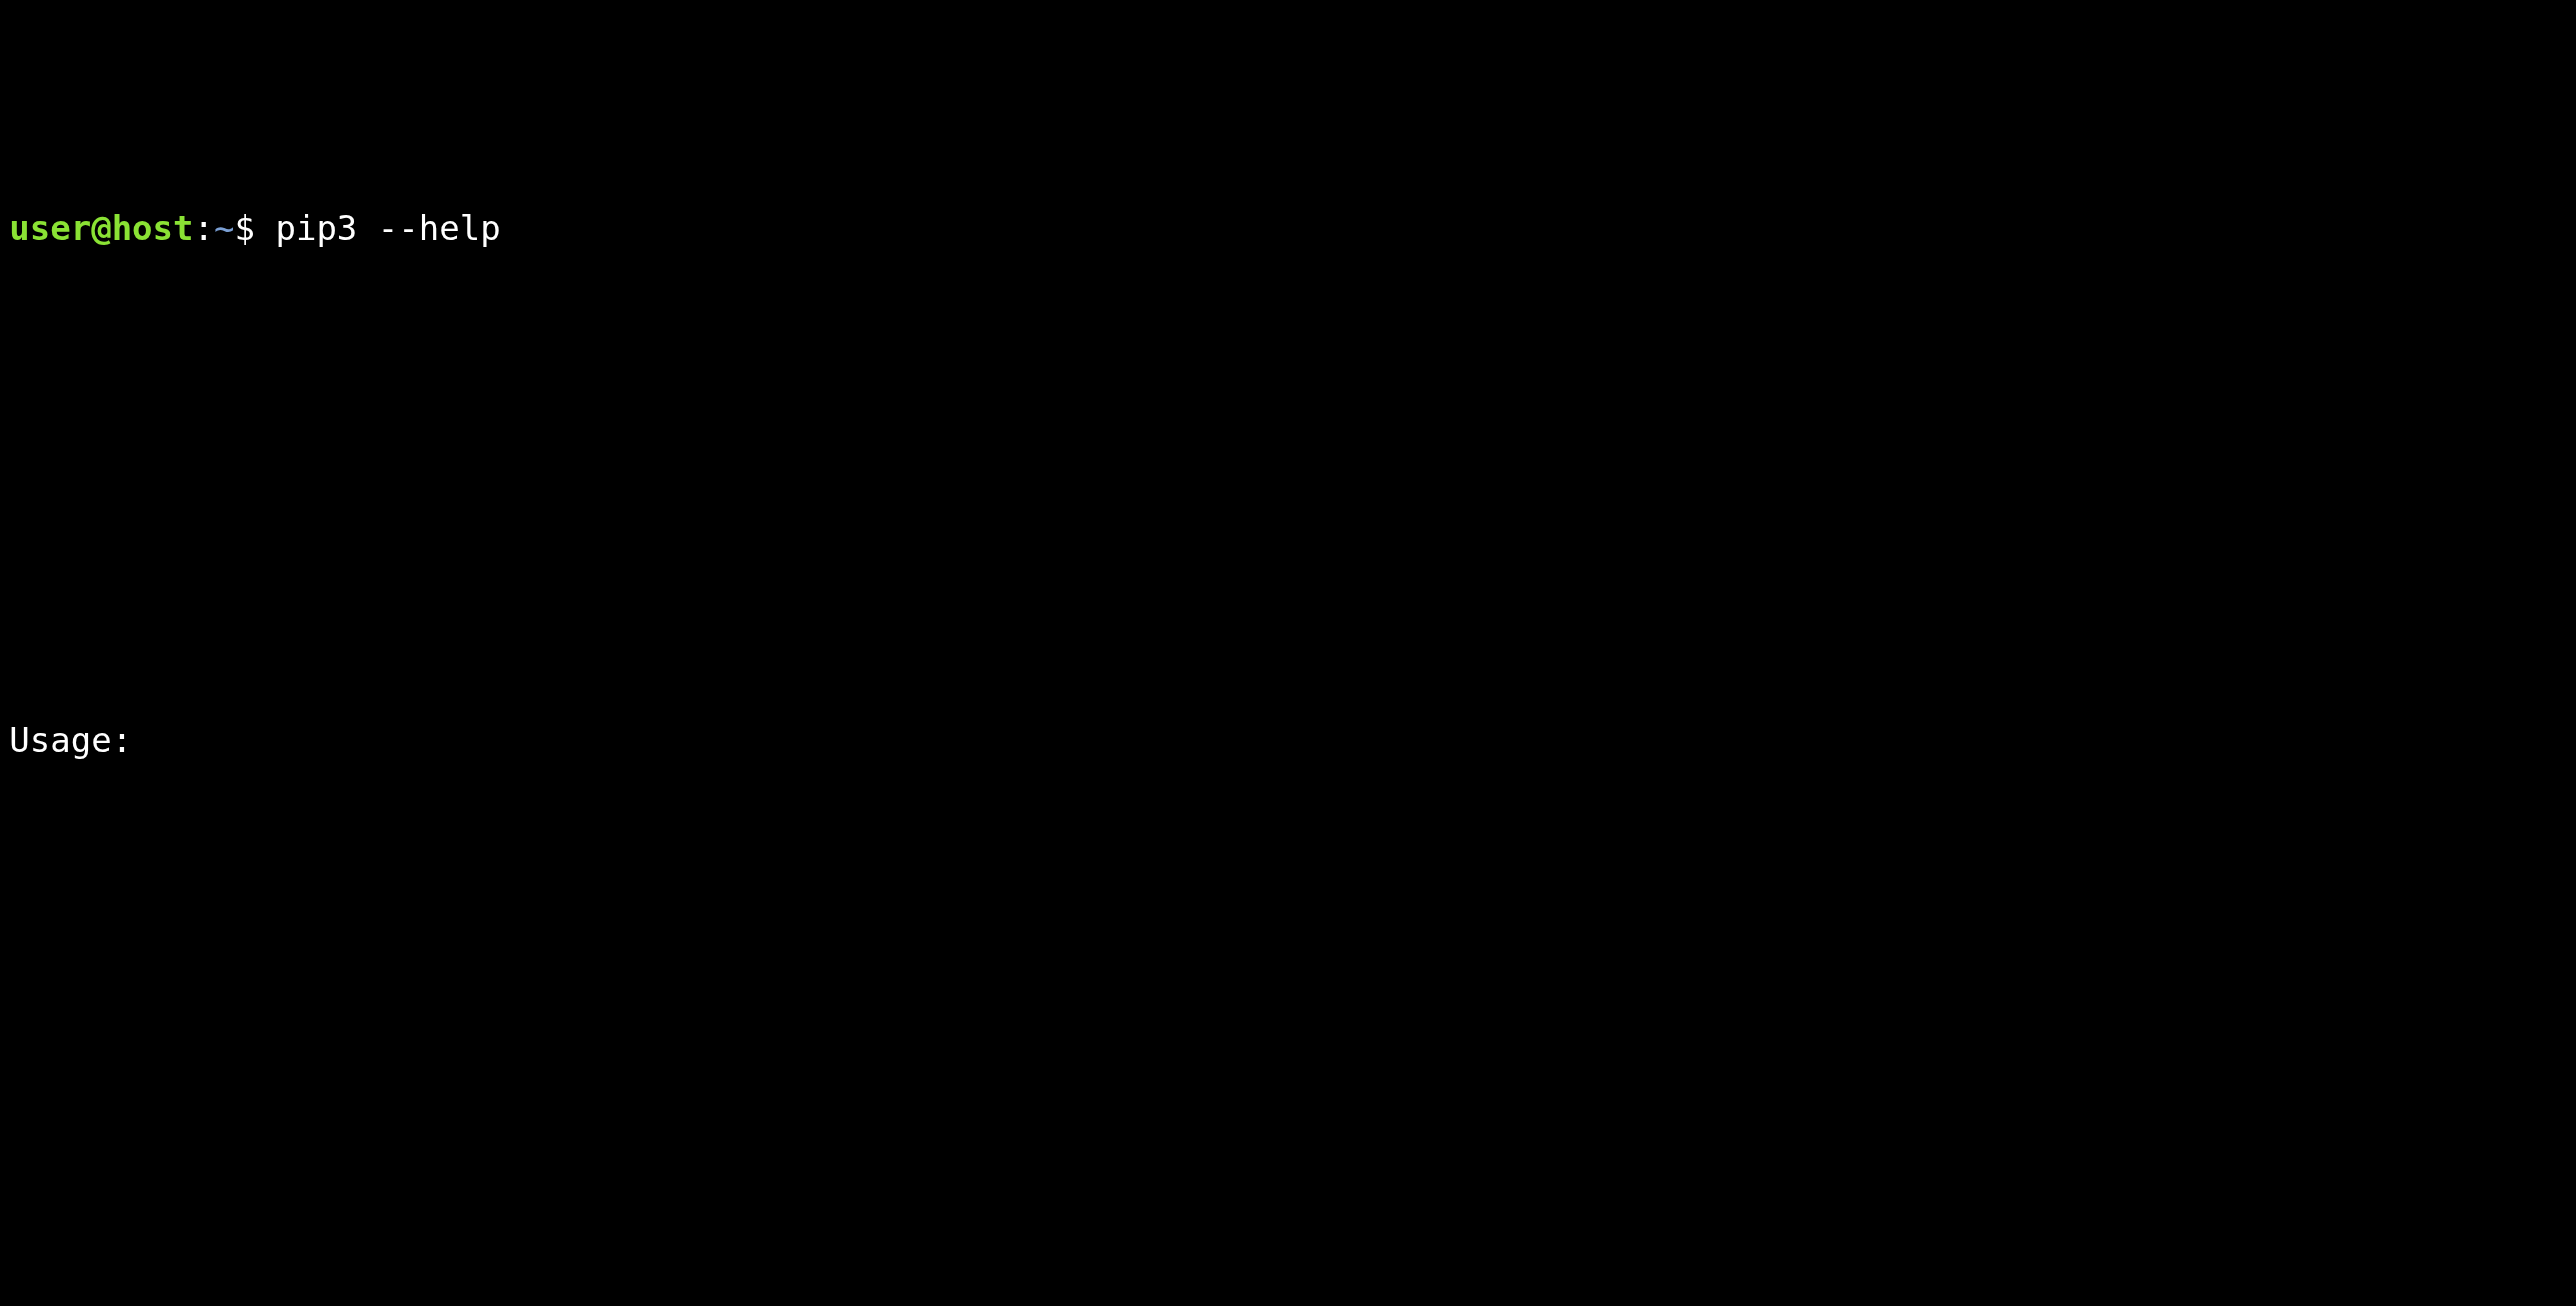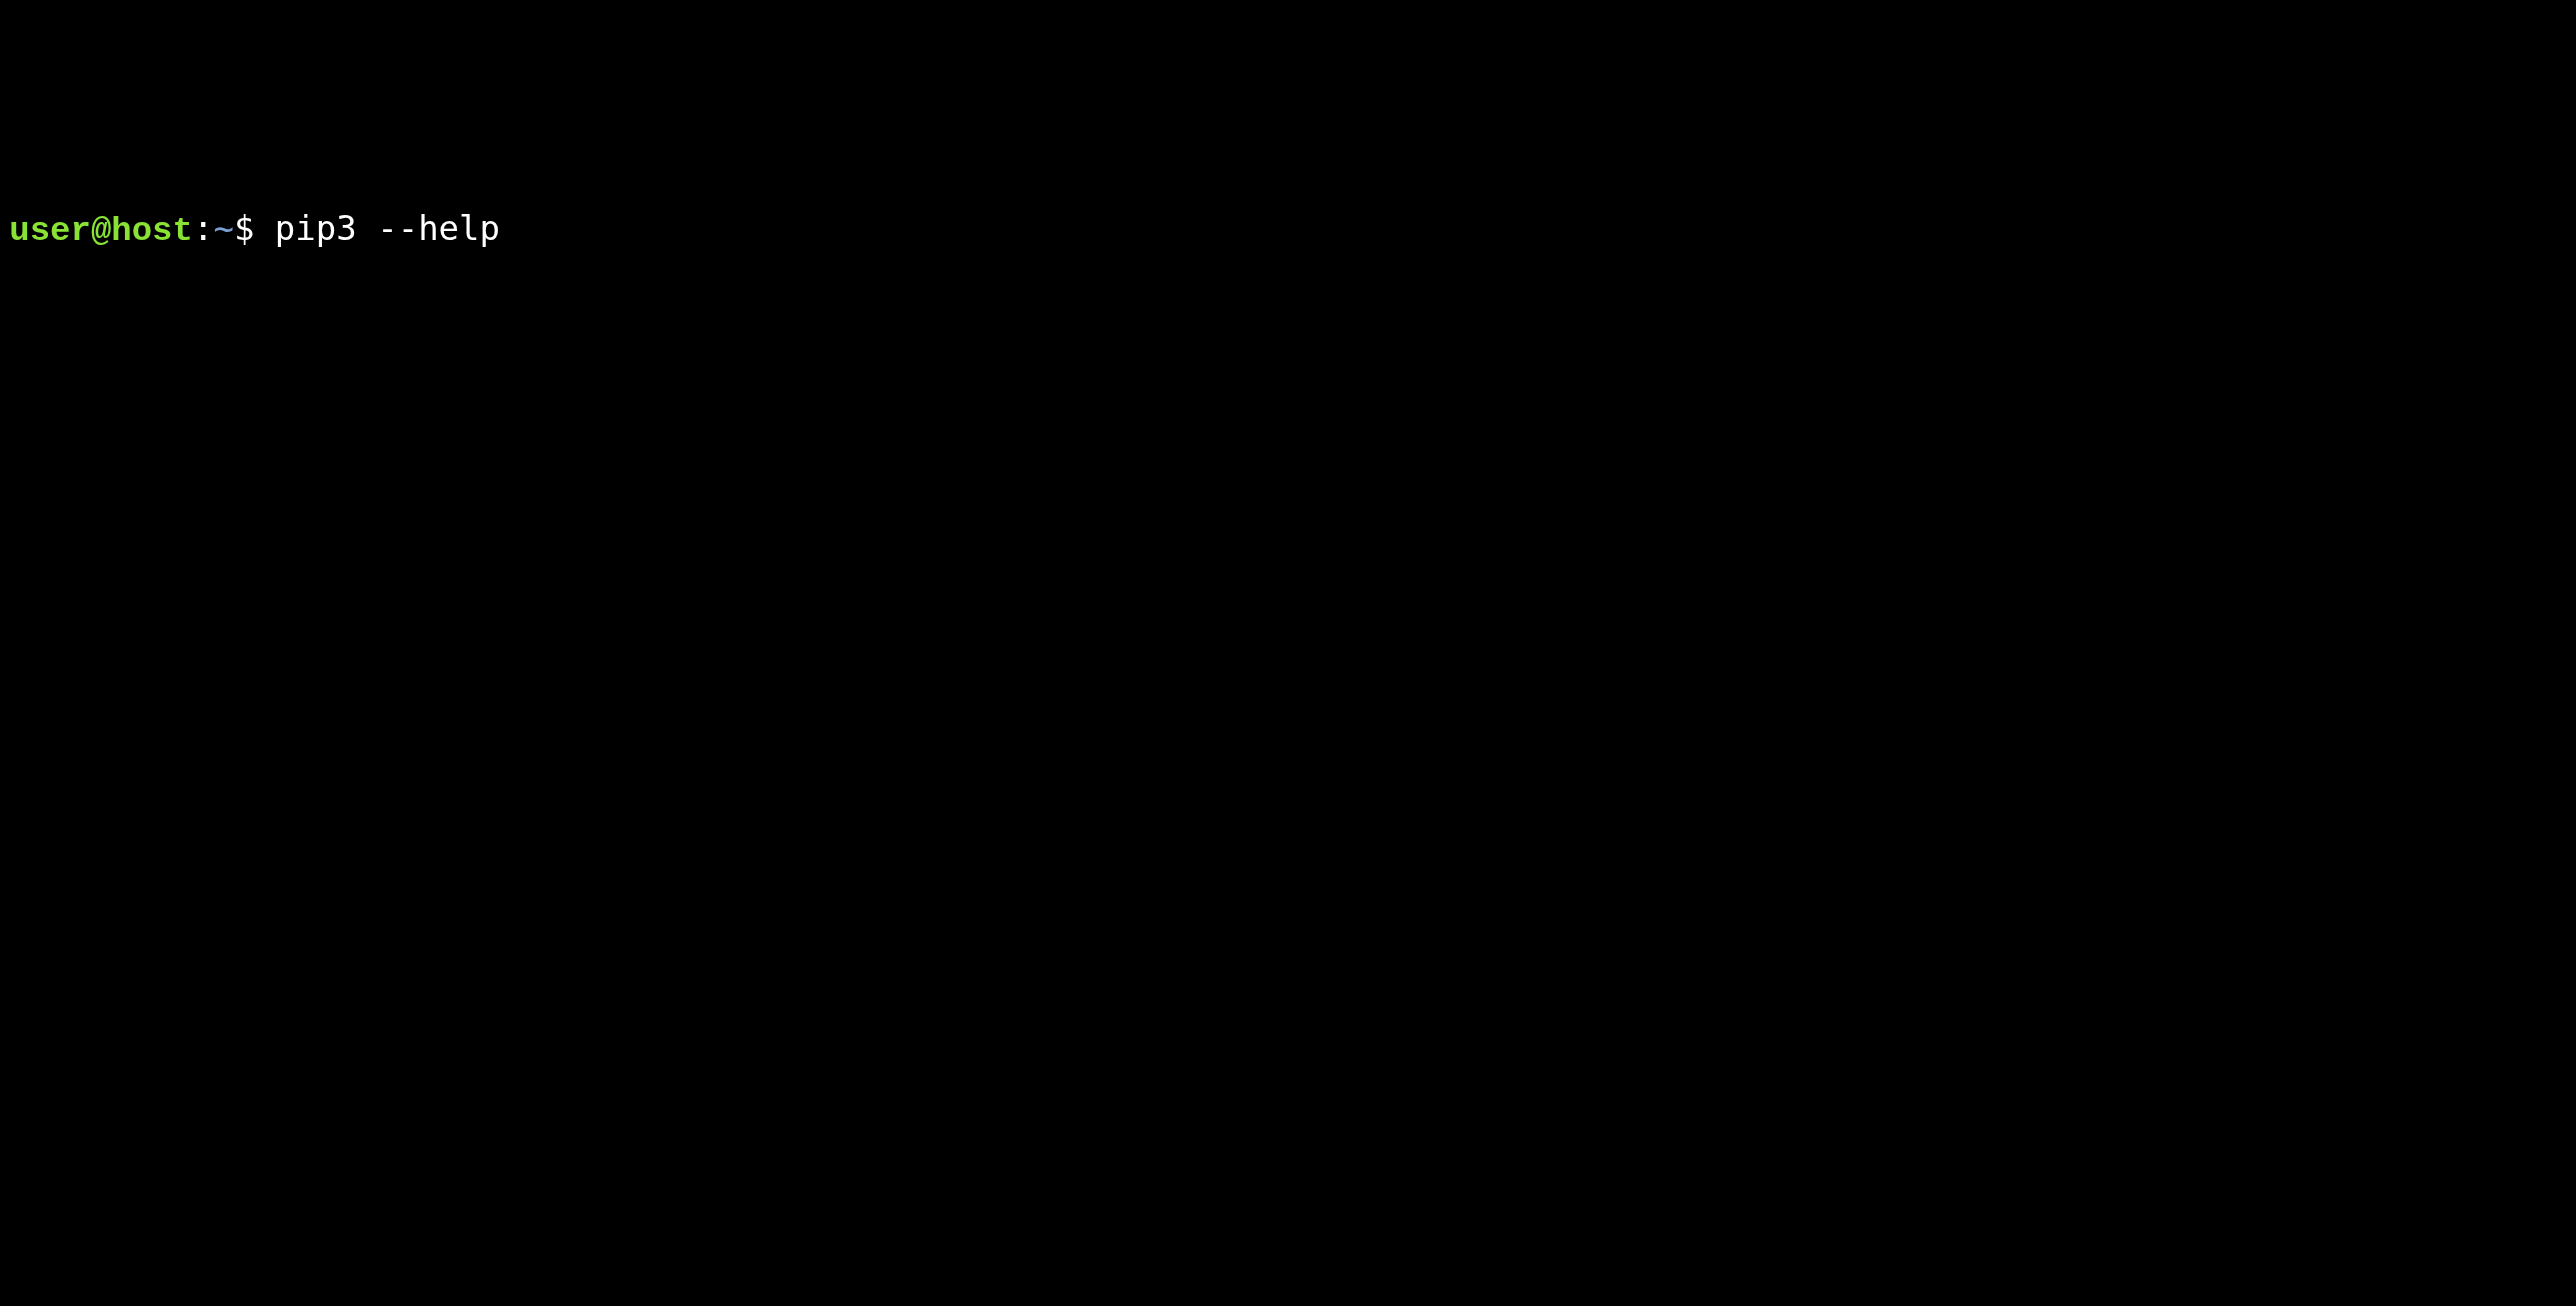--- a/index.html
+++ b/index.html
@@ -37,34 +37,35 @@
   .line {
     height: 64px;
     white-space: pre;
     display: block;
     font-size: 34px;
     line-height: 64px;
   }
   .line.blank { color: transparent; }
 
   .seg { white-space: pre; }
-  .c-green   { color: #8ae234; font-weight: bold; font-family: Liberation Mono, monospace; }
+  .c-green   { color: #8ae234; font-weight: bold; }
   .c-white   { color: #ffffff; }
   .c-blue    { color: #7a9fd4; }
 </style>
 </head>
 <body>
 
 <div id="terminal">
   <div class="screen">
 
     <div class="line"><span class="seg c-green">user@host</span><span class="seg c-white">:</span><span class="seg c-blue">~</span><span class="seg c-white">$</span><span class="seg c-white"> pip3 --help</span></div>
 
     <div class="line blank">&nbsp;</div>
 
+    <div class="line">Usage:</div>
 
     <div class="line blank">&nbsp;</div>
 
     
 
     
 
   </div>
 </div>
 

